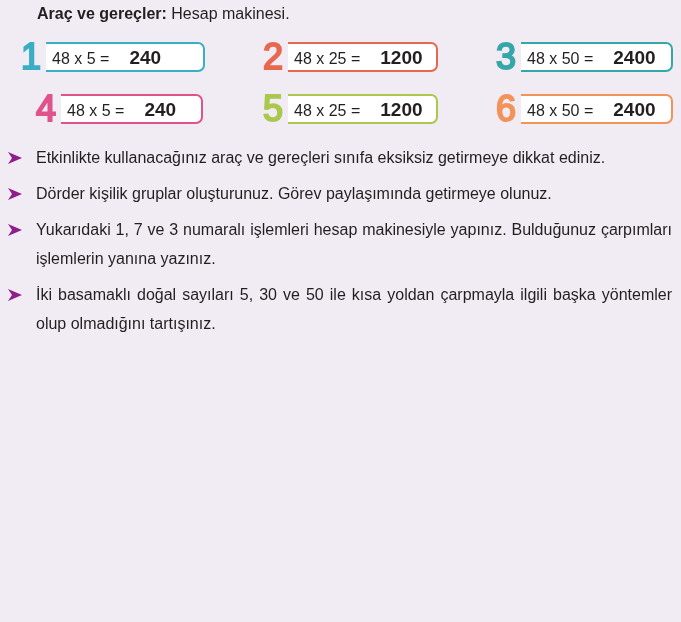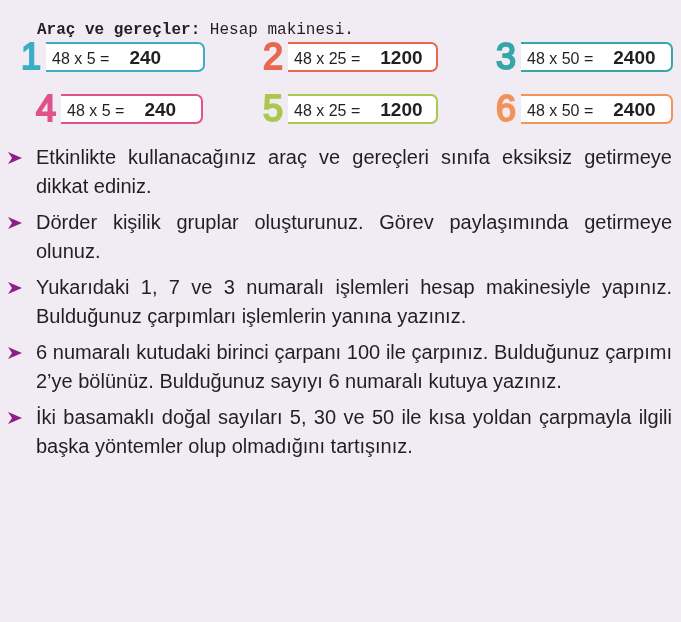--- a/index.html
+++ b/index.html
@@ -4,22 +4,22 @@
 <style>
   html, body { margin: 0; padding: 0; }
   body {
     width: 681px; height: 622px; overflow: hidden;
     background: #f1ebf4;
     font-family: "Liberation Sans", sans-serif;
     color: #231f20;
     position: relative;
   }
   .tools {
-    position: absolute; left: 37px; top: 20px;
-    font-size: 16px; line-height: 20px; font-family: Liberation Mono, monospace;
+    position: absolute; left: 37px; top: 4px;
+    font-size: 16px; line-height: 20px;
   }
   .tools b { font-weight: bold; }
   .box {
     position: absolute; height: 30px;
     border: 2px solid; border-radius: 7px;
     background: #fff;
     box-sizing: border-box;
   }
   .box .num {
     position: absolute; top: -6px; left: -16px;
@@ -32,21 +32,21 @@
   .box .expr {
     position: absolute; left: 20px; top: 4px;
     font-size: 16px; line-height: 20px; white-space: nowrap;
   }
   .box .res { font-weight: bold; font-size: 19px; margin-left: 20px; }
   .bullets {
     position: absolute; left: 8px; top: 143px; width: 664px;
   }
   .item {
     position: relative; padding-left: 28px;
-    font-size: 20px; line-height: 29px;
+    font-size: 16px; line-height: 29px;
     margin-bottom: 7px;
     text-align: justify;
   }
   .item .arrow {
     position: absolute; left: 0; top: 9px;
     width: 0; height: 0;
     border-top: 6px solid transparent;
     border-bottom: 6px solid transparent;
     border-left: 14px solid #8e1f8a;
   }
@@ -89,15 +89,14 @@
     <div class="box" style="left: 505px; top: 94px; width: 168px; border-color: rgb(242, 147, 90);">
       <span class="num" style="color: rgb(242, 147, 90);">6</span>
       <span class="expr"><span>48 x 50 =</span><span class="res">2400</span></span>
     </div>
   </div>
 
 <div class="bullets" id="bullets">
     <div class="item"><span class="arrow"></span><span>Etkinlikte kullanacağınız araç ve gereçleri sınıfa eksiksiz getirmeye dikkat ediniz.</span></div>
     <div class="item"><span class="arrow"></span><span>Dörder kişilik gruplar oluşturunuz. Görev paylaşımında getirmeye olunuz.</span></div>
     <div class="item"><span class="arrow"></span><span>Yukarıdaki 1, 7 ve 3 numaralı işlemleri hesap makinesiyle yapınız. Bulduğunuz çarpımları işlemlerin yanına yazınız.</span></div>
-    <div class="item"><span class="arrow"></span><span>6 numaralı kutudaki birinci çarpanı 100 ile çarpınız. Bulduğunuz çarpımı 2’ye bölünüz. Bulduğunuz sayıyı 6 numaralı kutuya yazınız.</span></div>
     <div class="item"><span class="arrow"></span><span>İki basamaklı doğal sayıları 5, 30 ve 50 ile kısa yoldan çarpmayla ilgili başka yöntemler olup olmadığını tartışınız.</span></div>
   </div>
 
 </body></html>

